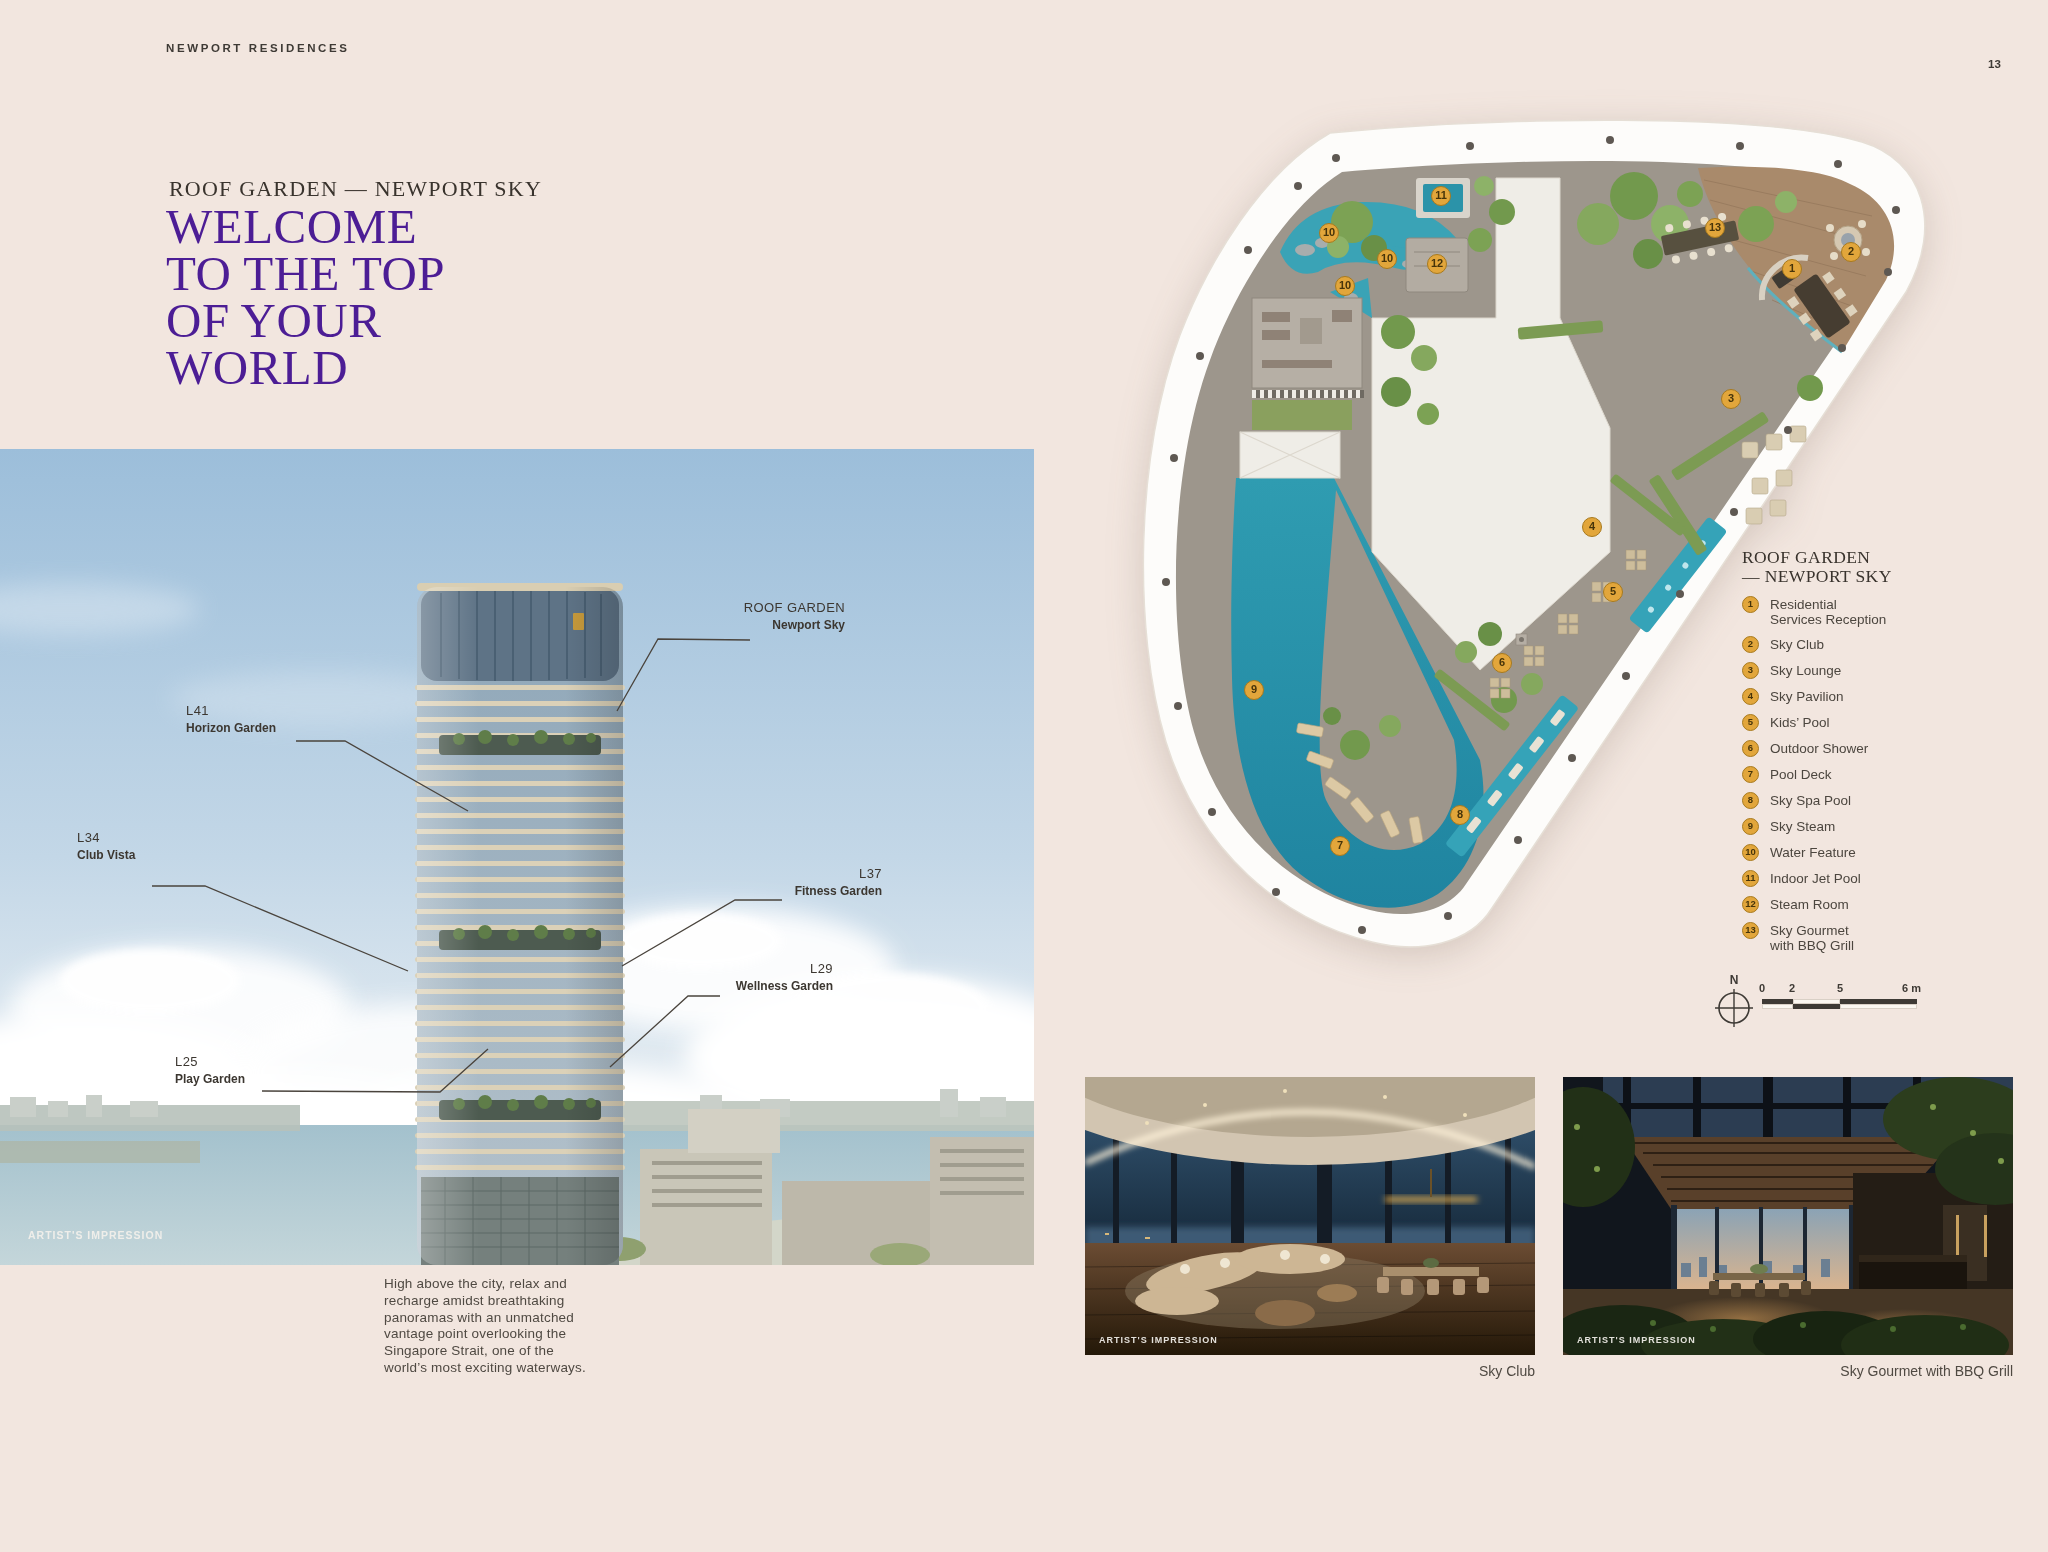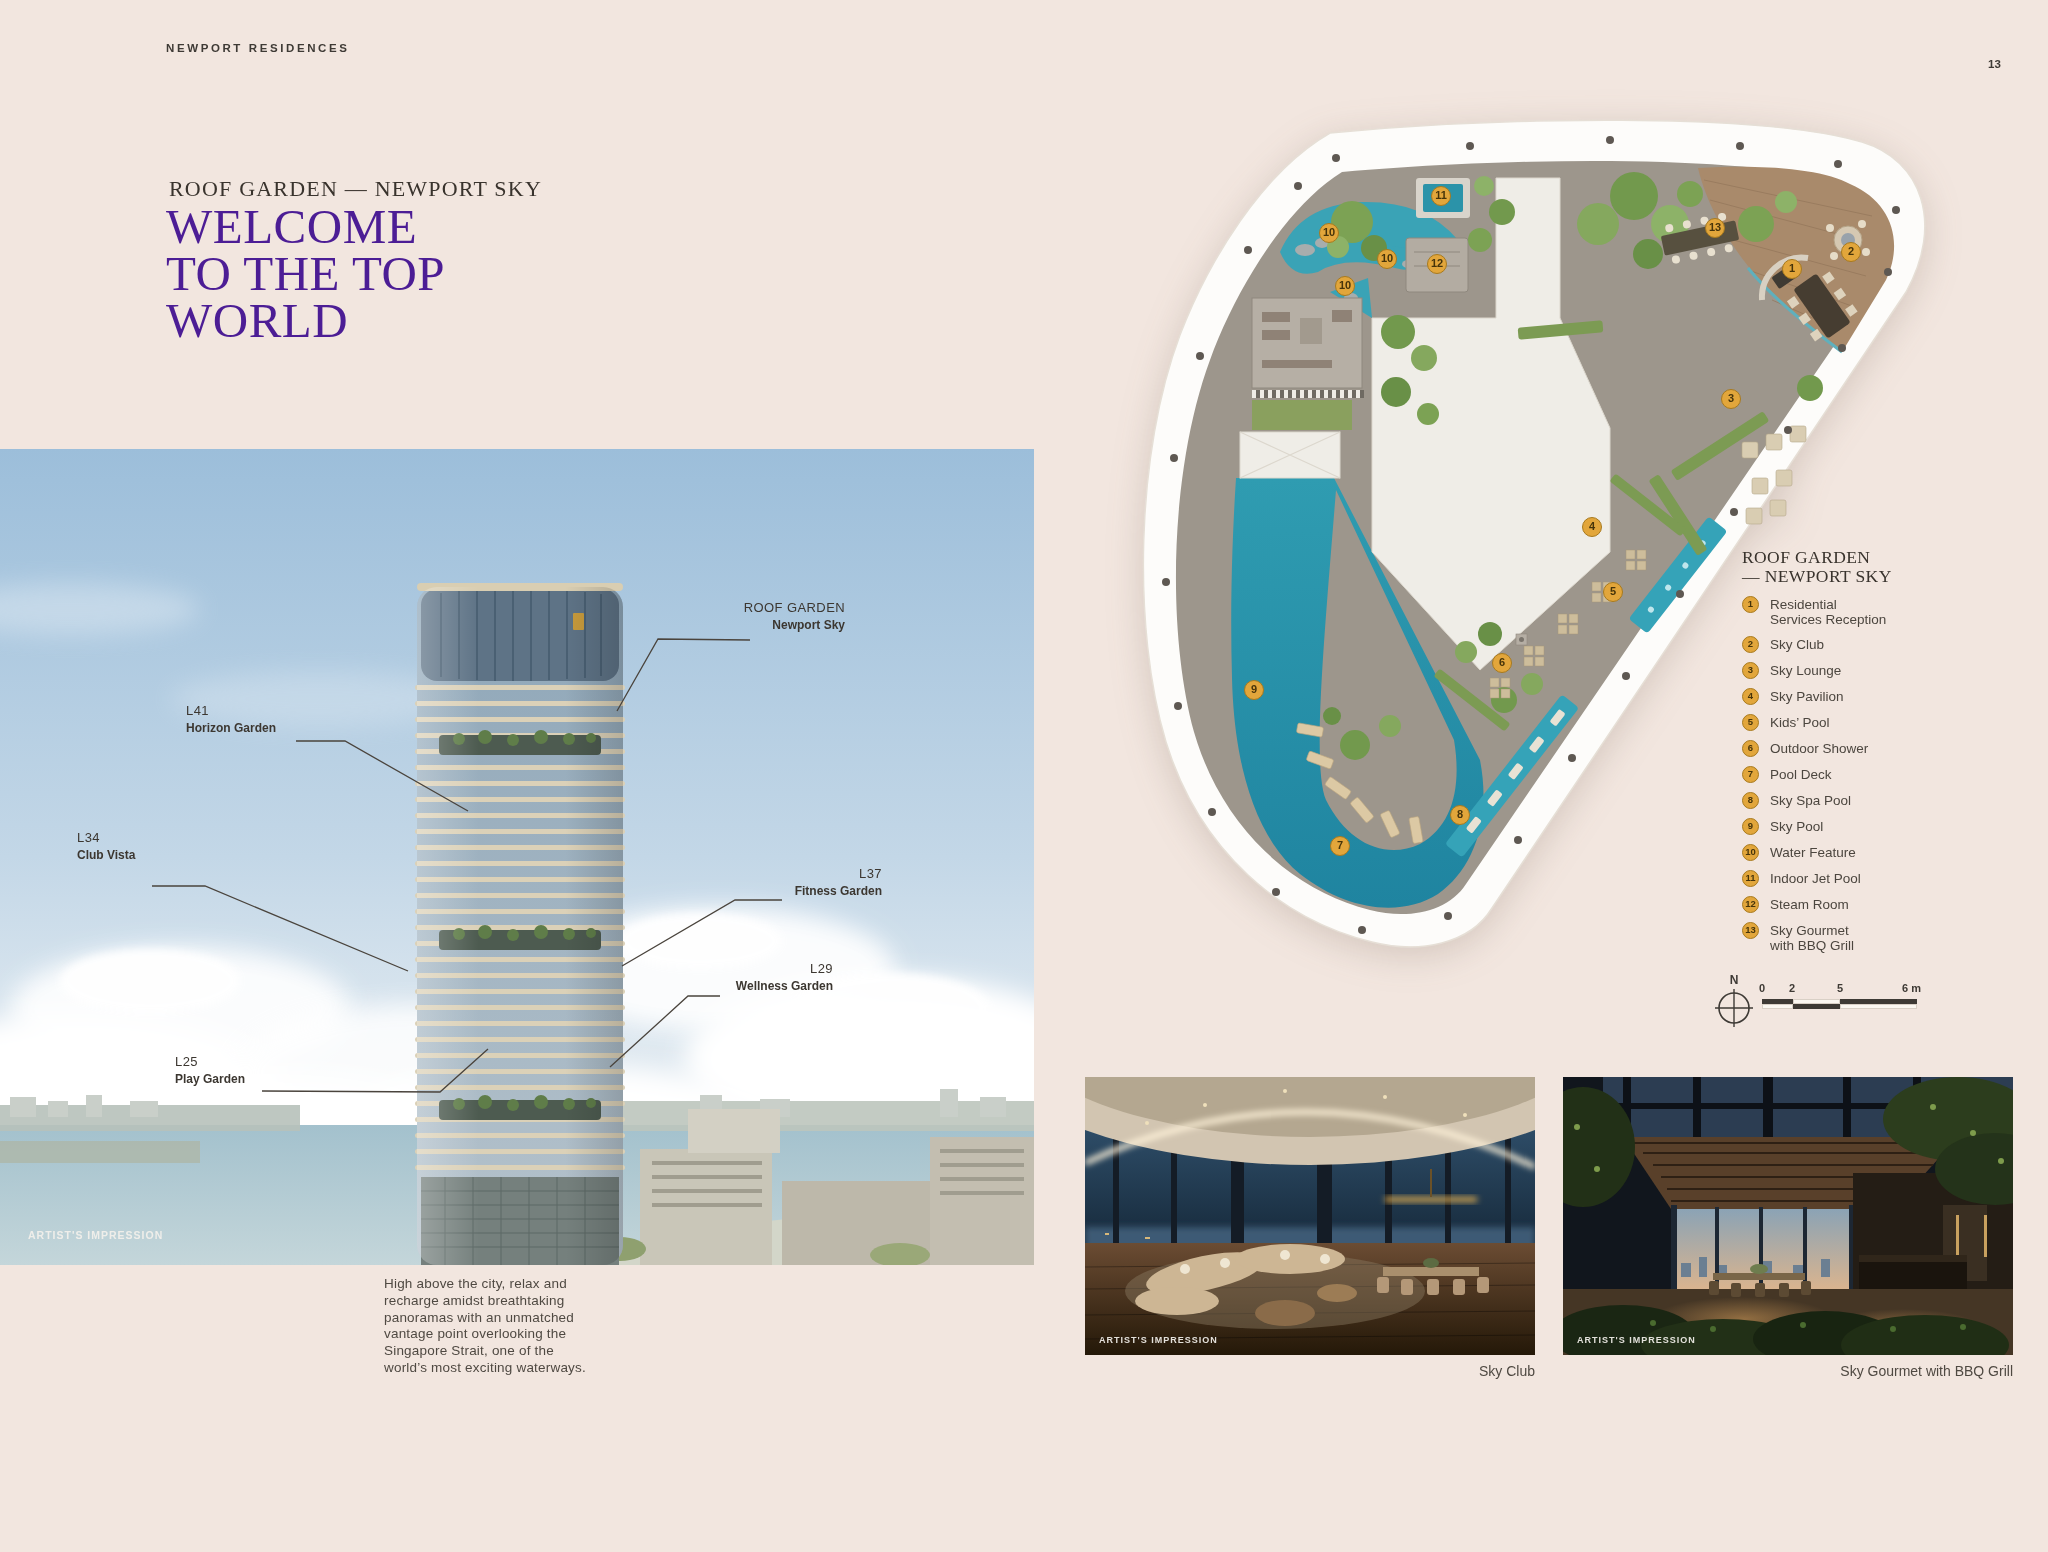--- a/index.html
+++ b/index.html
@@ -50,20 +50,21 @@
 
 <div class="page">
 
   <div class="abs brand">NEWPORT RESIDENCES</div>
   <div class="abs pagenum">13</div>
 
   <div class="abs eyebrow">ROOF GARDEN — NEWPORT SKY</div>
   <div class="abs bigtitle">
     <div>WELCOME</div>
     <div>TO THE TOP</div>
+    <div>OF YOUR</div>
     <div>WORLD</div>
   </div>
   <div class="abs bodycopy">High above the city, relax and recharge amidst breathtaking panoramas with an unmatched vantage point overlooking the Singapore Strait, one of the world’s most exciting waterways.</div>
 
   <div class="abs photo-main">
     <svg width="1034" height="816" viewBox="0 0 1034 816">
       <defs>
         <linearGradient id="sky" x1="0" y1="0" x2="0" y2="1">
           <stop offset="0" stop-color="#9cbeda"></stop>
             <stop offset=".5" stop-color="#c3d7e7"></stop>
@@ -588,21 +589,21 @@
     <div class="lg-row">
         <span class="lgc">7</span>
         <span class="lgl">Pool Deck</span>
       </div>
     <div class="lg-row">
         <span class="lgc">8</span>
         <span class="lgl">Sky Spa Pool</span>
       </div>
     <div class="lg-row">
         <span class="lgc">9</span>
-        <span class="lgl">Sky Pool</span>
+        <span class="lgl">Sky Steam</span>
       </div>
     <div class="lg-row">
         <span class="lgc">10</span>
         <span class="lgl">Water Feature</span>
       </div>
     <div class="lg-row">
         <span class="lgc">11</span>
         <span class="lgl">Indoor Jet Pool</span>
       </div>
     <div class="lg-row">

